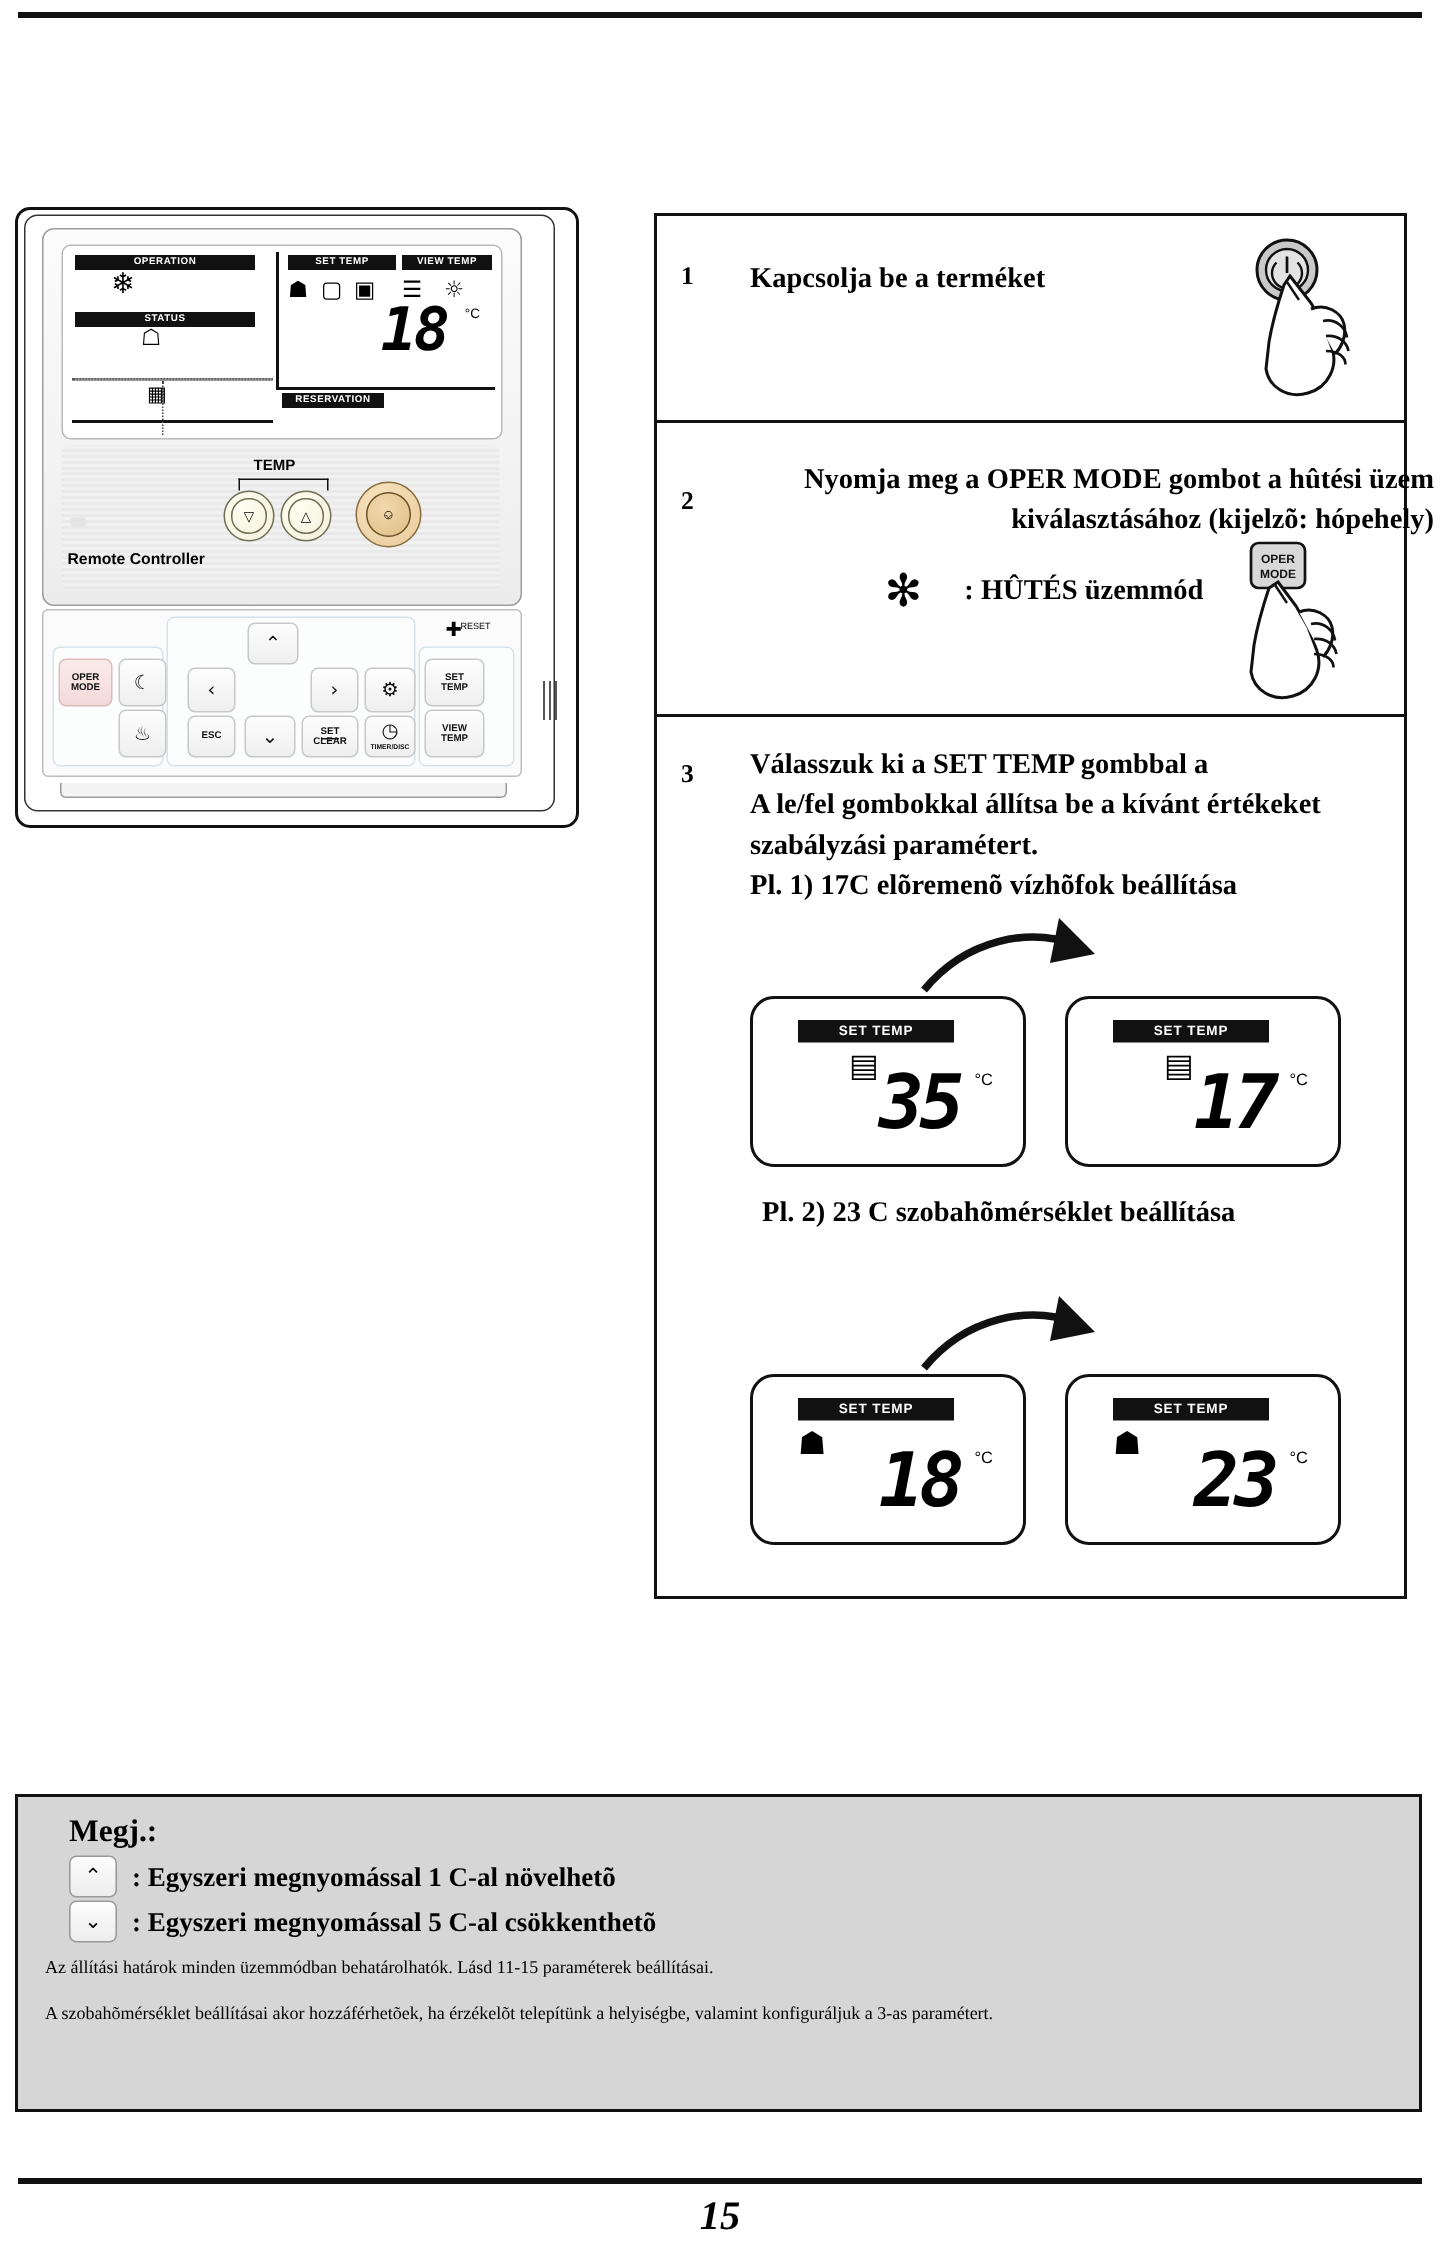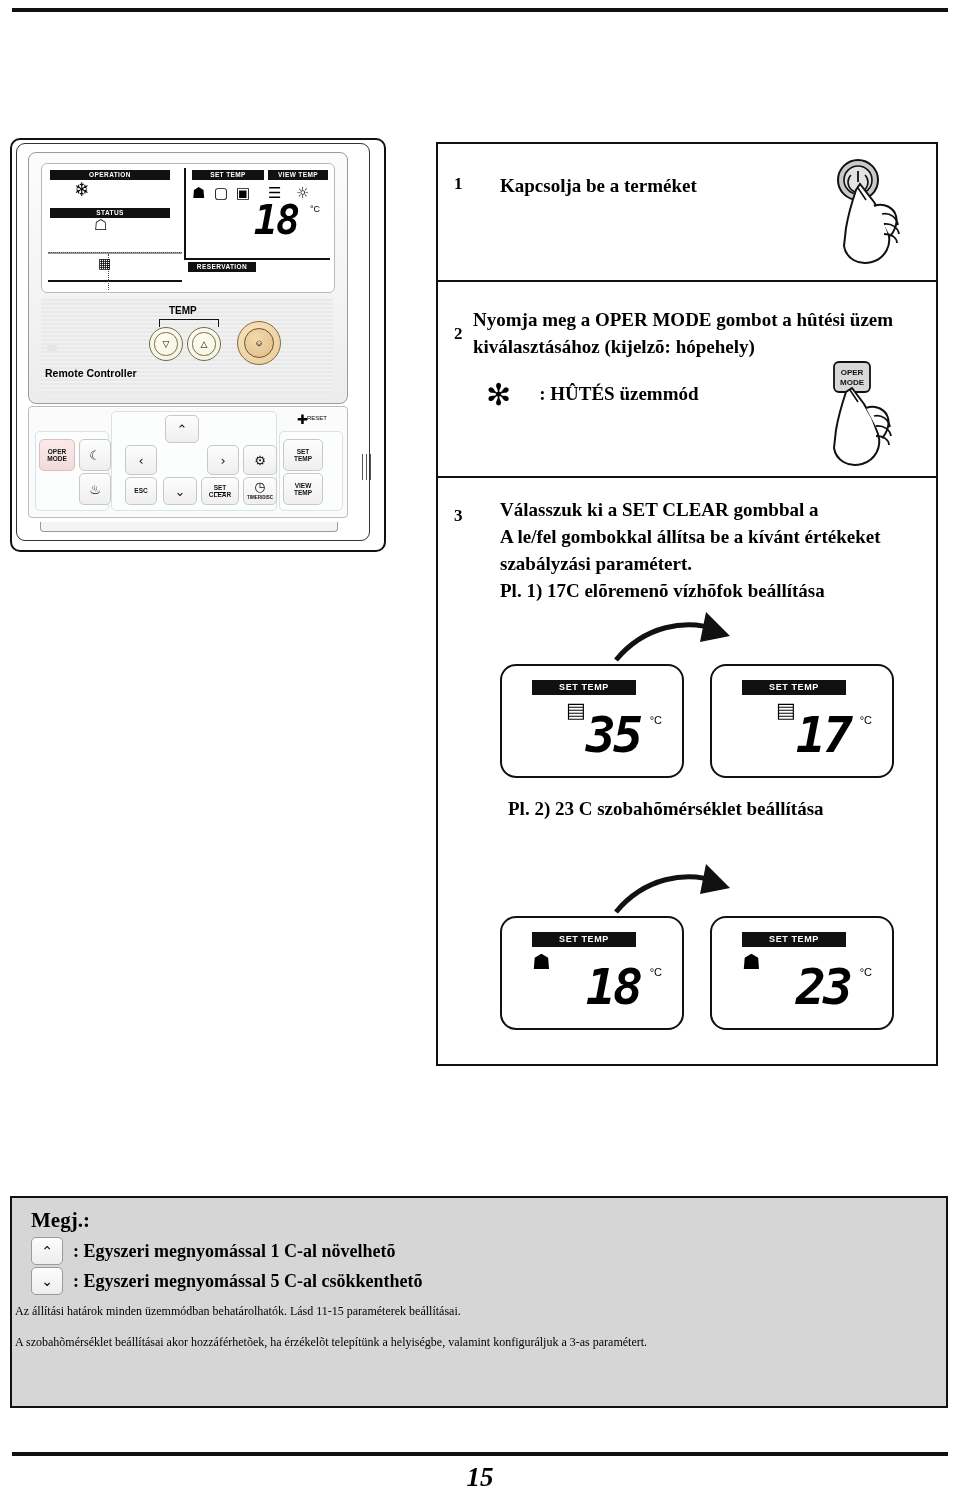--- a/index.html
+++ b/index.html
@@ -144,22 +144,22 @@
   .step-num{position:absolute;left:16px;font-size:17px;font-weight:bold;}
   .step-body{position:absolute;font-size:19px;font-weight:bold;line-height:27px;}
 
   .step1{height:138px;}
   .step2{height:196px;}
   .step3{height:585px;}
 
   .s1-num{top:30px;}
   .s1-text{left:62px;top:28px;width:380px;}
   .s2-num{top:42px;}
-  .s2-text{left:35px;top:24px;width:470px;white-space:nowrap;}
-  .s2-mode{left:48px;top:98px;width:420px;}
+  .s2-text{left:48px;top:24px;width:470px;white-space:nowrap;text-align:right;}
+  .s2-mode{left:48px;top:98px;width:420px;text-align:center;}
   .s3-num{top:28px;}
   .s3-text{left:62px;top:18px;width:430px;}
 
   .snow-big{font-family:"DejaVu Sans",sans-serif;font-size:30px;line-height:30px;vertical-align:-5px;margin-right:28px;}
 
   
   .hand{position:absolute;}
   .pwr-illus{right:16px;top:14px;width:96px;height:120px;}
   .om-illus{right:22px;top:76px;width:92px;height:116px;}
   .ex-panel{
@@ -176,21 +176,21 @@
     font-family:"DejaVu Sans Mono",monospace;font-style:italic;font-weight:bold;
     font-size:50px;line-height:50px;letter-spacing:-3px;
   }
   .ex-unit{position:absolute;right:20px;top:48px;font-size:11px;font-family:"Liberation Sans",sans-serif;}
   .caption{position:absolute;font-size:19px;font-weight:bold;}
 
   
   .notes{
     position:absolute;left:10px;top:1196px;width:938px;height:212px;
     background:#d6d6d6;border:2px solid #111;box-sizing:border-box;
-    padding:10px 1px;
+    padding:10px 16px;
   }
   .notes-title{font-size:21px;font-weight:bold;margin:0 0 4px 18px;}
   .note-row{display:flex;align-items:center;margin:2px 0 2px 18px;}
   .note-key{
     width:30px;height:26px;border:1px solid #9a9a9a;border-radius:5px;
     background:linear-gradient(180deg,#fdfdfd,#ededed);
     display:flex;align-items:center;justify-content:center;margin-right:10px;flex:0 0 auto;
   }
   .note-key .glyph{font-size:14px;}
   .note-text{font-size:18px;font-weight:bold;text-align:right;}
@@ -353,21 +353,21 @@
         <path d="M52 58 C60 56 67 62 68 69" fill="none" stroke="#111" stroke-width="1.8"></path>
         <path d="M54 68 C62 67 68 72 69 78" fill="none" stroke="#111" stroke-width="1.8"></path>
         <path d="M54 78 C62 78 67 82 67 87" fill="none" stroke="#111" stroke-width="1.8"></path>
         <path d="M28 32 L36 44" fill="none" stroke="#111" stroke-width="1.6"></path>
       </svg>
     </div>
 
     <div class="step step3">
       <div class="step-num s3-num">3</div>
       <div class="step-body s3-text">
-        <div>Válasszuk ki a SET CLEAR gombbal a</div>
+        <div>Válasszuk ki a SET TEMP gombbal a</div>
         <div>A le/fel gombokkal állítsa be a kívánt értékeket</div>
         <div>szabályzási paramétert.</div>
         <div>Pl. 1) 17C elõremenõ vízhõfok beállítása</div>
       </div>
 
       <svg style="position:absolute;left:176px;top:134px;width:130px;height:56px" viewBox="0 0 130 56">
         <path d="M2 48 C30 14 72 6 104 18" fill="none" stroke="#111" stroke-width="5"></path>
         <path d="M92 0 L116 24 L86 30 Z" fill="#111"></path>
       </svg>
 

